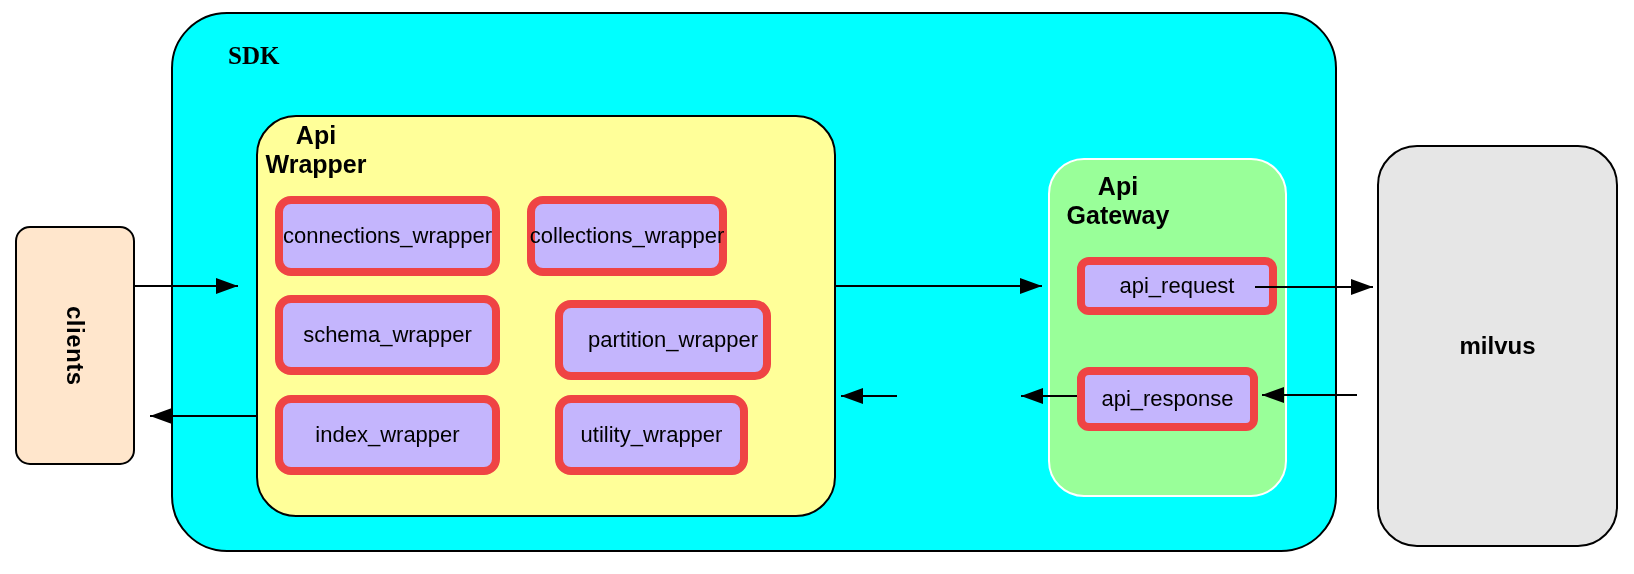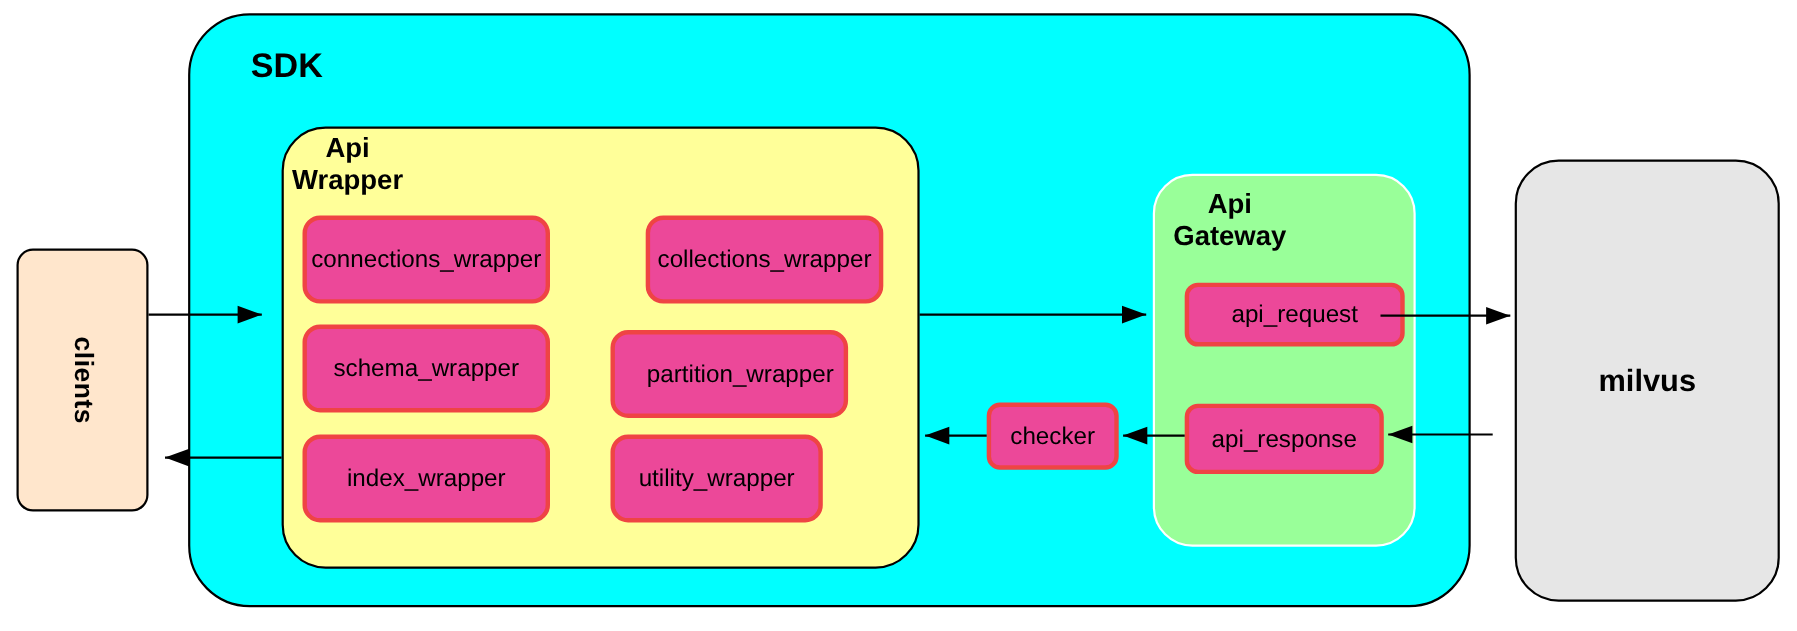--- a/index.html
+++ b/index.html
@@ -36,21 +36,22 @@
   }
   .sdk {
     left: 171px; top: 12px; width: 1166px; height: 540px;
     background: #00FFFF;
     border-radius: 56px;
   }
   .sdk-label {
     position: absolute;
     left: 228px; top: 42px;
     font-weight: bold;
-    font-size: 31px;
+    font-size: 25px;
+    font-family: Liberation Serif, serif;
   }
   .api-wrapper {
     left: 256px; top: 115px; width: 580px; height: 402px;
     background: #FFFF99;
     border-radius: 40px;
   }
   .api-wrapper-label {
     position: absolute;
     left: 246px; top: 121px; width: 140px;
     text-align: center;
@@ -73,35 +74,35 @@
     font-size: 25px;
     line-height: 29px;
     white-space: pre-line;
   }
   .milvus {
     left: 1377px; top: 145px; width: 241px; height: 402px;
     background: #E6E6E6;
     border-radius: 40px;
     display: flex; align-items: center; justify-content: center;
     font-weight: bold;
-    font-size: 28px;
+    font-size: 24px;
   }
   
   .wbox {
     position: absolute;
     box-sizing: border-box;
-    background: #ec4899;
-    border: 4px solid #ef4444;
+    background: #c4b5fd;
+    border: 8px solid #ef4444;
     border-radius: 16px;
     display: flex; align-items: center; justify-content: center;
     font-size: 22px;
     white-space: nowrap;
   }
   .b-connections { left: 275px; top: 196px; width: 225px; height: 80px; }
-  .b-collections { left: 587px; top: 196px; width: 216px; height: 80px; }
+  .b-collections { left: 527px; top: 196px; width: 200px; height: 80px; }
   .b-schema      { left: 275px; top: 295px; width: 225px; height: 80px; }
   .b-partition   { left: 555px; top: 300px; width: 216px; height: 80px; padding-left: 20px; }
   .b-index       { left: 275px; top: 395px; width: 225px; height: 80px; justify-content: center; }
   .b-utility     { left: 555px; top: 395px; width: 193px; height: 80px; }
   .b-checker     { left: 897px;  top: 366px; width: 120px; height: 61px; border-radius: 12px; }
   .b-request     { left: 1077px; top: 257px; width: 200px; height: 58px; border-radius: 12px; }
   .b-response    { left: 1077px; top: 367px; width: 181px; height: 64px; border-radius: 12px; }
   
   .arrows {
     position: absolute;
@@ -138,23 +139,20 @@
   <div class="wbox b-partition">
     <span>partition_wrapper</span>
   </div>
   <div class="wbox b-index">
     <span>index_wrapper</span>
   </div>
   <div class="wbox b-utility">
     <span>utility_wrapper</span>
   </div>
 
-  <div class="wbox b-checker">
-    <span>checker</span>
-  </div>
 
   <div class="api-gateway" style="position:absolute;box-sizing:border-box;"></div>
   <div class="api-gateway-label">Api
 Gateway</div>
 
   <div class="wbox b-request">
     <span>api_request</span>
   </div>
   <div class="wbox b-response">
     <span>api_response</span>

